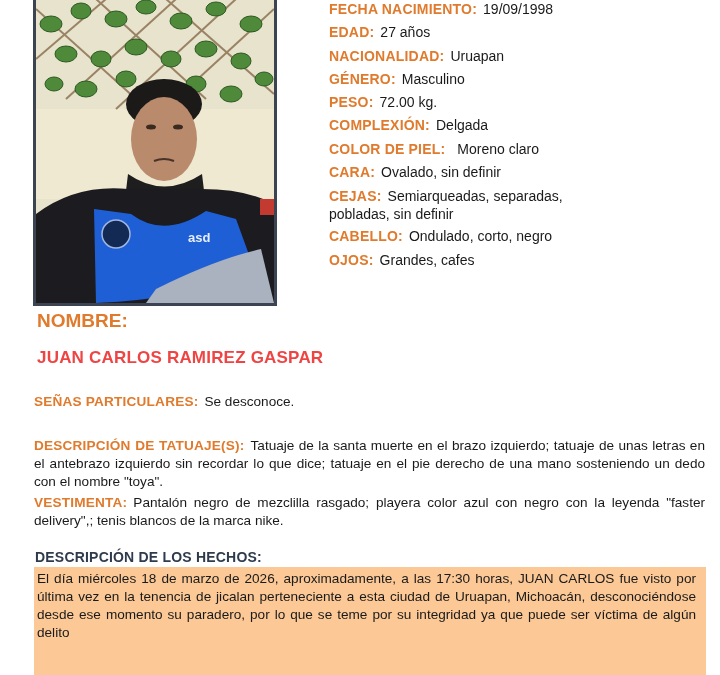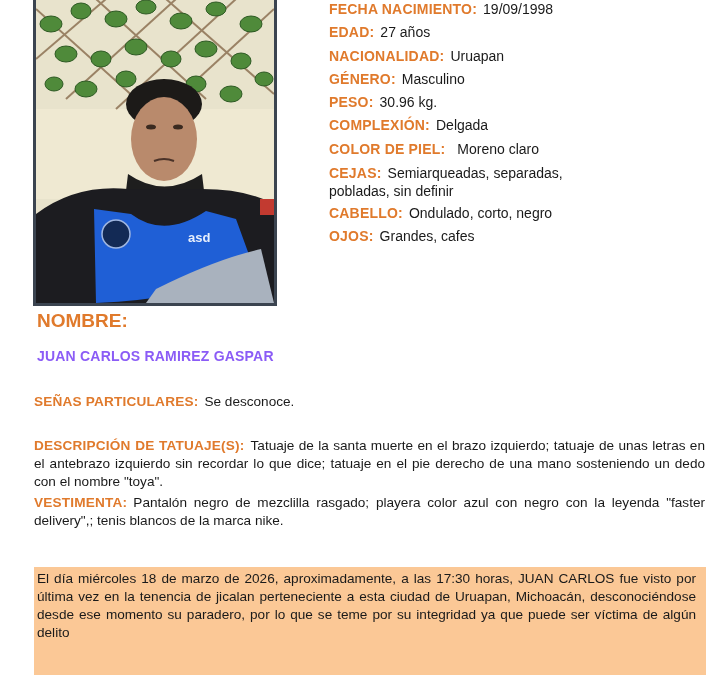--- a/index.html
+++ b/index.html
@@ -23,21 +23,21 @@
     
     .attrs { position: absolute; left: 329px; top: -2px; width: 380px; }
     .attr { font-size: 14px; line-height: 23.3px; white-space: nowrap; }
     .attr.wrap { white-space: normal; line-height: 18px; padding-top: 3px; padding-bottom: 2px; }
     .lbl { color: #e07a2c; font-weight: bold; letter-spacing: 0.2px; }
     .val { color: #1a1a1a; }
     .gap { display: inline-block; width: 6px; }
 
     
     .name-label { position: absolute; left: 37px; top: 310px; font-size: 19px; font-weight: bold; color: #e07a2c; }
-    .name-value { position: absolute; left: 37px; top: 348px; font-size: 14px; font-weight: bold; color: #8b5cf6; letter-spacing: 0.2px; }
+    .name-value { position: absolute; left: 37px; top: 348px; font-size: 17px; font-weight: bold; color: #ef4444; letter-spacing: 0.2px; }
 
     
     .block { position: absolute; left: 34px; width: 671px; font-size: 13.6px; line-height: 18px; text-align: justify; }
     .senas { top: 393px; }
     .tatuaje { top: 425px; margin-top: 12px; }
     .vest { top: 494px; }
 
     .hechos-title { position: absolute; left: 35px; top: 549px; font-size: 14px; font-weight: bold; color: #2f3b4c; letter-spacing: 0.2px; }
     .hechos-box {
       position: absolute; left: 34px; top: 567px; width: 672px; height: 110px;
@@ -108,40 +108,42 @@
 
       <rect x="224" y="200" width="14" height="16" fill="#c23a30"></rect>
     </svg>
   </div>
 
   <div class="attrs">
     <div class="attr"><span class="lbl">FECHA NACIMIENTO:</span><span class="gap"></span><span class="val">19/09/1998</span></div>
     <div class="attr"><span class="lbl">EDAD:</span><span class="gap"></span><span class="val">27 años</span></div>
     <div class="attr"><span class="lbl">NACIONALIDAD:</span><span class="gap"></span><span class="val">Uruapan</span></div>
     <div class="attr"><span class="lbl">GÉNERO:</span><span class="gap"></span><span class="val">Masculino</span></div>
-    <div class="attr"><span class="lbl">PESO:</span><span class="gap"></span><span class="val">30.96 kg.</span></div>
+    <div class="attr"><span class="lbl">PESO:</span><span class="gap"></span><span class="val">72.00 kg.</span></div>
     <div class="attr"><span class="lbl">COMPLEXIÓN:</span><span class="gap"></span><span class="val">Delgada</span></div>
     <div class="attr"><span class="lbl">COLOR DE PIEL:</span><span class="gap"></span><span class="gap"></span><span class="val">Moreno claro</span></div>
+    <div class="attr"><span class="lbl">CARA:</span><span class="gap"></span><span class="val">Ovalado, sin definir</span></div>
     <div class="attr wrap" style="width:250px;"><span class="lbl">CEJAS:</span><span class="gap"></span><span class="val">Semiarqueadas, separadas, pobladas, sin definir</span></div>
     <div class="attr"><span class="lbl">CABELLO:</span><span class="gap"></span><span class="val">Ondulado, corto, negro</span></div>
     <div class="attr"><span class="lbl">OJOS:</span><span class="gap"></span><span class="val">Grandes, cafes</span></div>
   </div>
 
   <div class="name-label">NOMBRE:</div>
   <div class="name-value">JUAN CARLOS RAMIREZ GASPAR</div>
 
   <div class="block senas">
     <span class="lbl">SEÑAS PARTICULARES:</span><span class="gap"></span><span class="val">Se desconoce.</span>
   </div>
 
   <div class="block tatuaje">
     <span class="lbl">DESCRIPCIÓN DE TATUAJE(S):</span><span class="gap"></span><span class="val">Tatuaje de la santa muerte en el brazo izquierdo; tatuaje de unas letras en el antebrazo izquierdo sin recordar lo que dice; tatuaje en el pie derecho de una mano sosteniendo un dedo con el nombre "toya".</span>
   </div>
 
   <div class="block vest">
     <span class="lbl">VESTIMENTA:</span><span class="gap"></span><span class="val">Pantalón negro de mezclilla rasgado; playera color azul con negro con la leyenda "faster delivery",; tenis blancos de la marca nike.</span>
   </div>
 
+  <div class="hechos-title">DESCRIPCIÓN DE LOS HECHOS:</div>
   <div class="hechos-box">
     <span>El día miércoles 18 de marzo de 2026, aproximadamente, a las 17:30 horas, JUAN CARLOS fue visto por última vez en la tenencia de jicalan perteneciente a esta ciudad de Uruapan, Michoacán, desconociéndose desde ese momento su paradero, por lo que se teme por su integridad ya que puede ser víctima de algún delito</span>
   </div>
 
 </div>
 
 </body></html>

